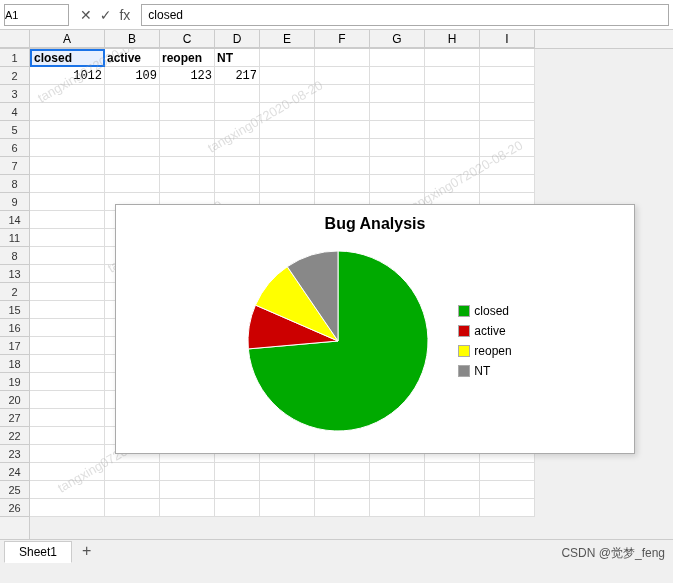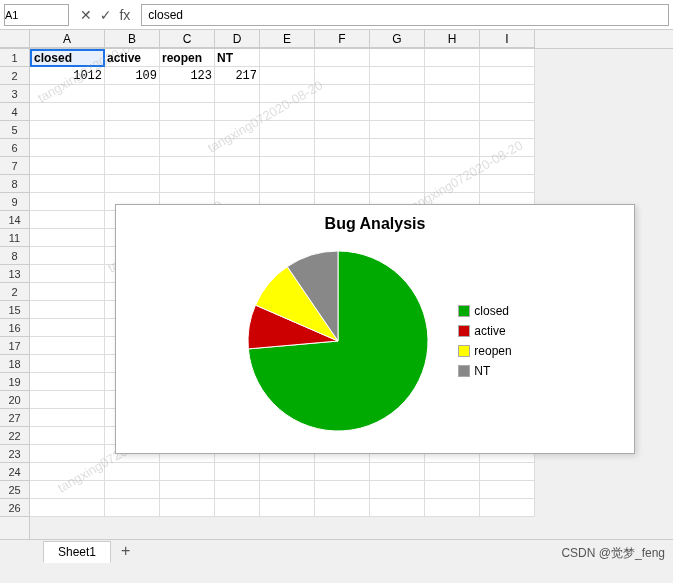--- a/index.html
+++ b/index.html
@@ -55,21 +55,21 @@
     .chart-overlay { position: absolute; top: 155px; left: 115px; width: 520px; height: 250px; background: #fff; border: 1px solid #aaa; box-shadow: 2px 2px 6px rgba(0,0,0,0.15); z-index: 5; display: flex; flex-direction: column; align-items: center; padding: 10px; }
     .chart-title { font-size: 16px; font-weight: bold; margin-bottom: 8px; }
     .chart-body { display: flex; align-items: center; gap: 20px; }
     .chart-legend { display: flex; flex-direction: column; gap: 6px; font-size: 12px; }
     .legend-item { display: flex; align-items: center; gap: 4px; }
     .legend-color { width: 12px; height: 12px; }
 
     
     .sheet-tabs { height: 24px; background: #f0f0f0; border-top: 1px solid #ccc; display: flex; align-items: flex-end; padding-left: 4px; }
     .sheet-tab { padding: 3px 14px; border: 1px solid #ccc; border-bottom: none; background: #fff; font-size: 12px; cursor: pointer; margin-right: 2px; }
-    .sheet-tab.active { background: #fff; border-bottom: 1px solid #fff; margin-left: 39px; }
+    .sheet-tab.active { background: #fff; border-bottom: 1px solid #fff; }
     .add-sheet { padding: 3px 8px; font-size: 16px; cursor: pointer; color: #555; }
 
     
     .status-bar { height: 20px; background: #f0f0f0; border-top: 1px solid #ccc; display: flex; align-items: center; justify-content: flex-end; padding: 0 8px; font-size: 12px; color: #555; }
 
     .main-area { display: flex; flex-direction: column; height: calc(583px - 30px - 24px - 20px); overflow: hidden; }
   </style>
 </head>
 <body>
 

